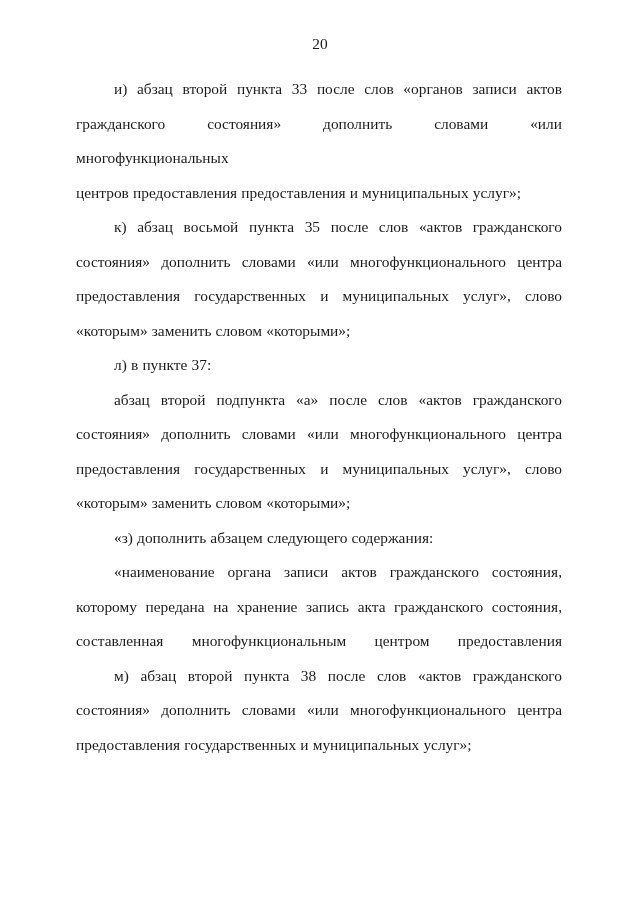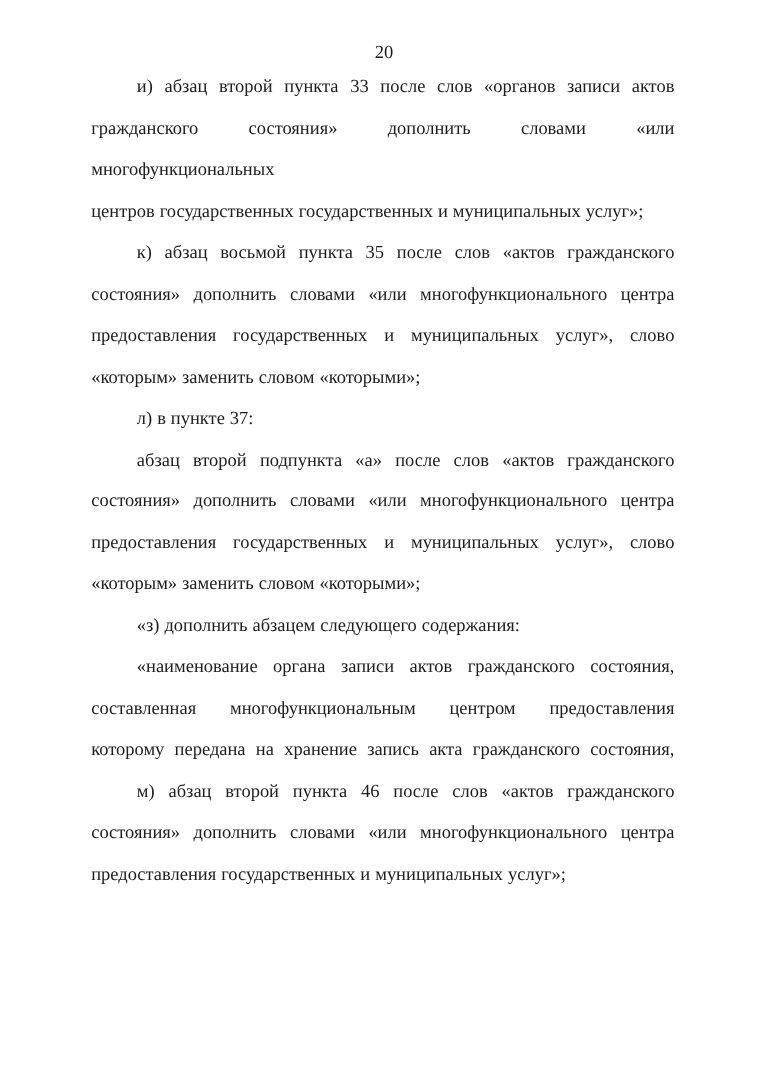--- a/index.html
+++ b/index.html
@@ -28,21 +28,21 @@
     left: 0;
     width: 640px;
     height: 22px;
     line-height: 22px;
     text-align: center;
     font-size: 15.4px;
   }
   .text-block {
     position: absolute;
     left: 76px;
-    top: 56px;
+    top: 72px;
     width: 486px;
     font-size: 15.4px;
     line-height: 34.5px;
   }
   .paragraph {
     margin: 0;
     padding: 0;
   }
   .line {
     text-align: justify;
@@ -58,21 +58,21 @@
 </style>
 </head>
 <body>
 
 <div class="page">
   <div class="page-number">20</div>
   <div class="text-block" id="document-body">
       <div class="paragraph">
         <div class="line first">и) абзац второй пункта 33 после слов «органов записи актов</div>
         <div class="line">гражданского состояния» дополнить словами «или многофункциональных</div>
-        <div class="line last">центров государственных государственных и муниципальных услуг»;</div>
+        <div class="line last">центров предоставления предоставления и муниципальных услуг»;</div>
       </div>
       <div class="paragraph">
         <div class="line first">к) абзац восьмой пункта 35 после слов «актов гражданского</div>
         <div class="line">состояния» дополнить словами «или многофункционального центра</div>
         <div class="line">предоставления государственных и муниципальных услуг», слово</div>
         <div class="line last">«которым» заменить словом «которыми»;</div>
       </div>
       <div class="paragraph">
         <div class="line first last">л) в пункте 37:</div>
       </div>
@@ -80,22 +80,22 @@
         <div class="line first">абзац второй подпункта «а» после слов «актов гражданского</div>
         <div class="line">состояния» дополнить словами «или многофункционального центра</div>
         <div class="line">предоставления государственных и муниципальных услуг», слово</div>
         <div class="line last">«которым» заменить словом «которыми»;</div>
       </div>
       <div class="paragraph">
         <div class="line first last">«з) дополнить абзацем следующего содержания:</div>
       </div>
       <div class="paragraph">
         <div class="line first">«наименование органа записи актов гражданского состояния,</div>
+        <div class="line">которому передана на хранение запись акта гражданского состояния,</div>
         <div class="line">составленная многофункциональным центром предоставления</div>
-        <div class="line">которому передана на хранение запись акта гражданского состояния,</div>
       </div>
       <div class="paragraph">
-        <div class="line first">м) абзац второй пункта 46 после слов «актов гражданского</div>
+        <div class="line first">м) абзац второй пункта 38 после слов «актов гражданского</div>
         <div class="line">состояния» дополнить словами «или многофункционального центра</div>
         <div class="line last">предоставления государственных и муниципальных услуг»;</div>
       </div>
     </div>
 </div>
 
 </body></html>

